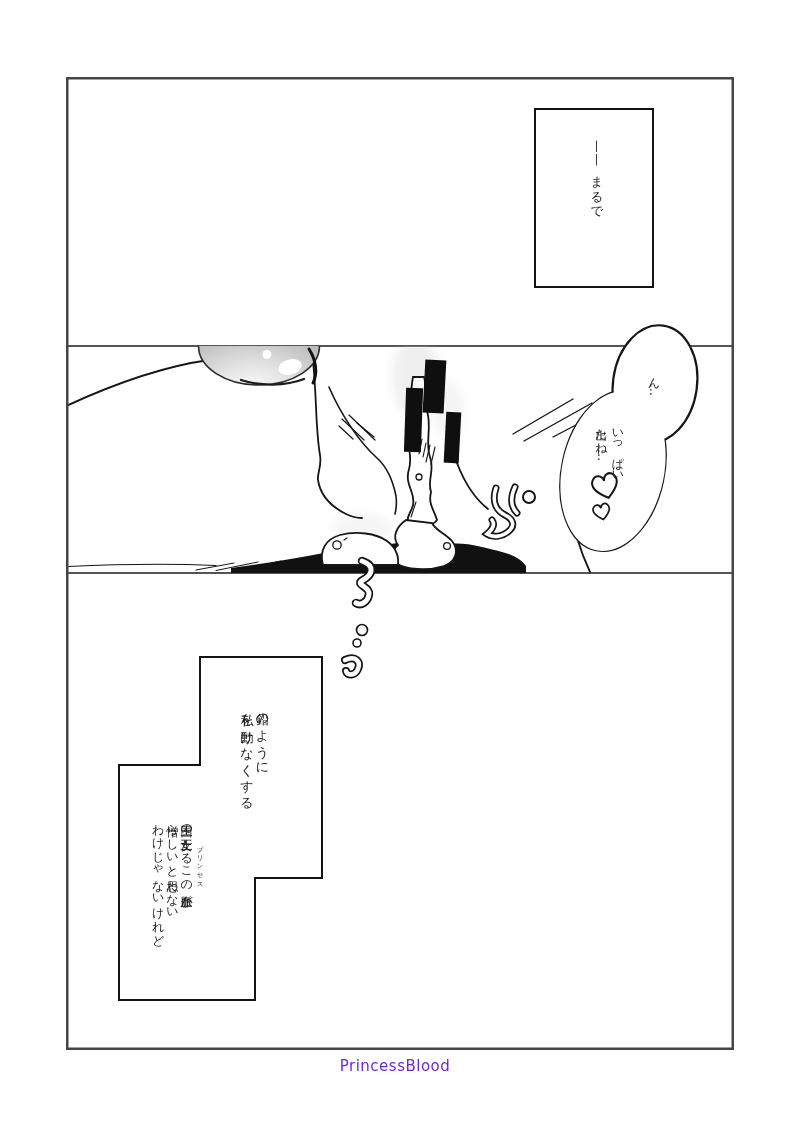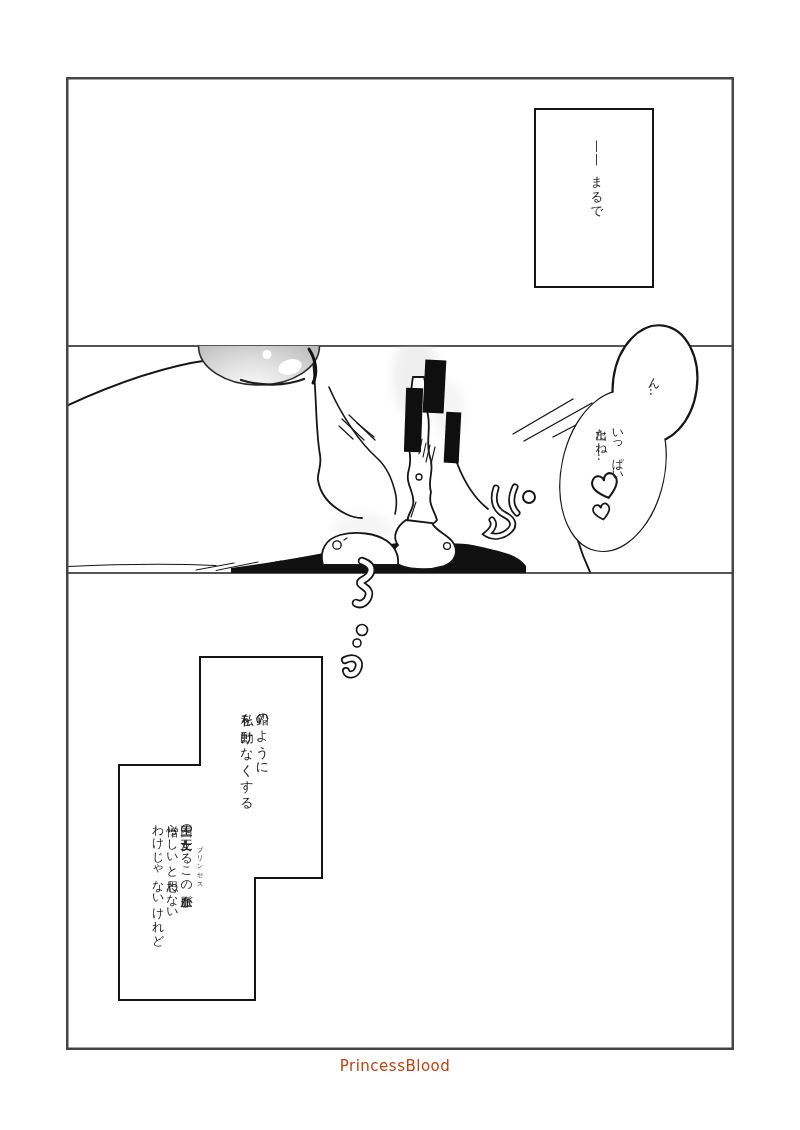--- a/index.html
+++ b/index.html
@@ -14,21 +14,21 @@
   }
   .vtext .vcol{display:block;}
   .caption{font-size:12.5px;letter-spacing:1px;}
   .moan{font-size:12px;letter-spacing:1px;}
   .bubble-lines{font-size:12px;line-height:16.5px;letter-spacing:0.5px;}
   .mono1{font-size:13px;line-height:15.5px;letter-spacing:1.5px;}
   .mono2{font-size:12px;line-height:14.2px;letter-spacing:0.2px;}
   .ruby{font-size:6.5px;letter-spacing:1.5px;}
   .footer{
     position:absolute;left:0;top:1057px;width:790px;text-align:center;
-    font-size:15px;color:#c2410c;letter-spacing:0.5px;
+    font-size:15px;color:#6d28d9;letter-spacing:0.5px;
   }
 </style>
 </head>
 <body>
 
 <div class="page">
 
   <svg class="art" width="668" height="973" viewBox="0 0 668 973" xmlns="http://www.w3.org/2000/svg">
     <defs>
       <radialGradient id="orbGrad" cx="0.45" cy="1.05" r="1.1">

